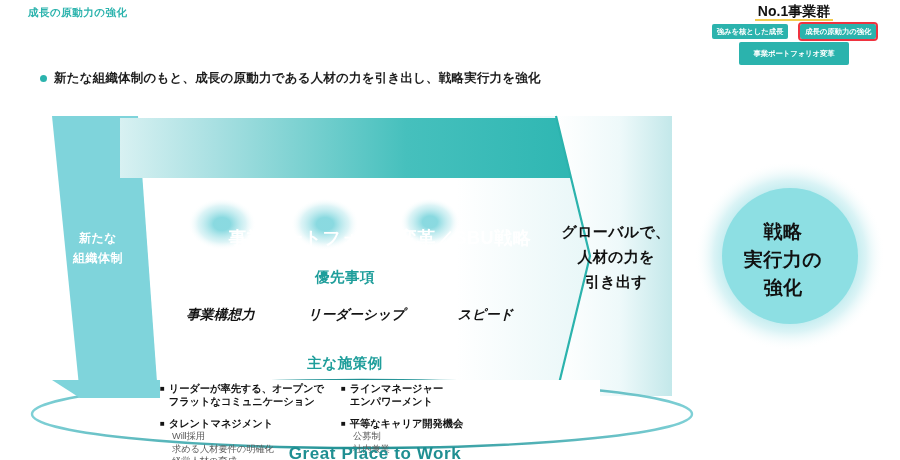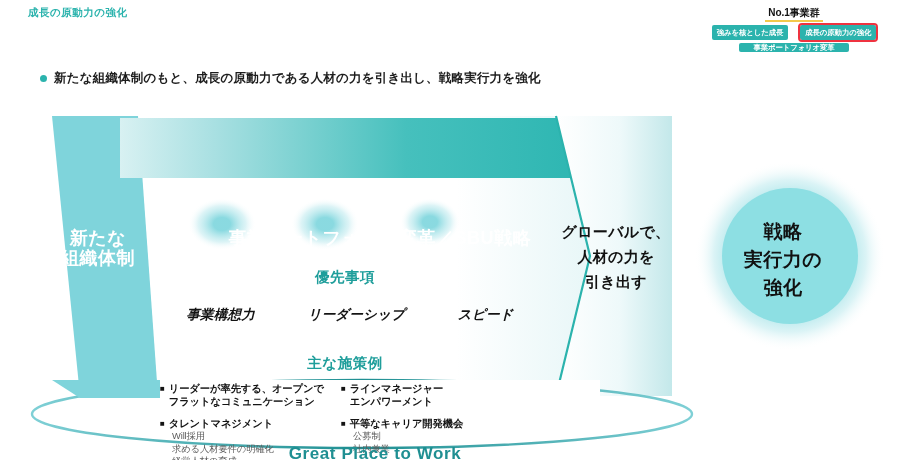--- a/index.html
+++ b/index.html
@@ -21,43 +21,43 @@
   }
   .subtitle-row{
     position:absolute;left:40px;top:70px;display:flex;align-items:center;gap:7px;
   }
   .sub-dot{width:7px;height:7px;border-radius:50%;background:#2bb3ad;flex:0 0 auto;}
   .subtitle{font-size:12.5px;font-weight:bold;color:#1d1d1d;letter-spacing:.2px;}
 
   
   .nav{position:absolute;right:8px;top:2px;width:196px;text-align:center;}
   .nav-title{
-    font-size:10px;font-weight:bold;color:#111;
+    font-size:14px;font-weight:bold;color:#111;
     border-bottom:2px solid #f2c94c;display:inline-block;padding:0 3px 1px;
     line-height:13px;
   }
   .nav-row{display:flex;gap:12px;margin-top:3px;justify-content:center;}
   .chip{
     background:#2bb3ad;color:#fff;font-size:7.4px;font-weight:bold;
     padding:3px 5px;border-radius:2px;white-space:nowrap;line-height:9px;
     letter-spacing:-.1px;
   }
   .chip.active{outline:2px solid #ef3340;outline-offset:0px;background:#2bb3ad;}
   .nav-row2{display:flex;justify-content:center;margin-top:3px;}
-  .chip.wide{padding:0 14px;}
+  .chip.wide{padding:7px 14px;}
 
   
   #diagram{position:absolute;left:0;top:96px;width:900px;height:364px;}
   #diagram svg{position:absolute;left:0;top:0;}
 
   .d-txt{position:absolute;}
 
   .left-label{
     left:49px;top:132px;width:98px;text-align:center;color:#fff;
-    font-size:18px;font-weight:bold;line-height:20px;letter-spacing:.5px;
+    font-size:12px;font-weight:bold;line-height:20px;letter-spacing:.5px;
   }
   .banner-label{
     left:160px;top:130px;width:440px;text-align:center;color:#fff;
     font-size:18px;font-weight:bold;letter-spacing:.6px;
   }
   .sec-h1{
     left:195px;top:172px;width:300px;text-align:center;
     color:#1f9e9b;font-size:14.5px;font-weight:bold;letter-spacing:.5px;
   }
   .prio-row{

